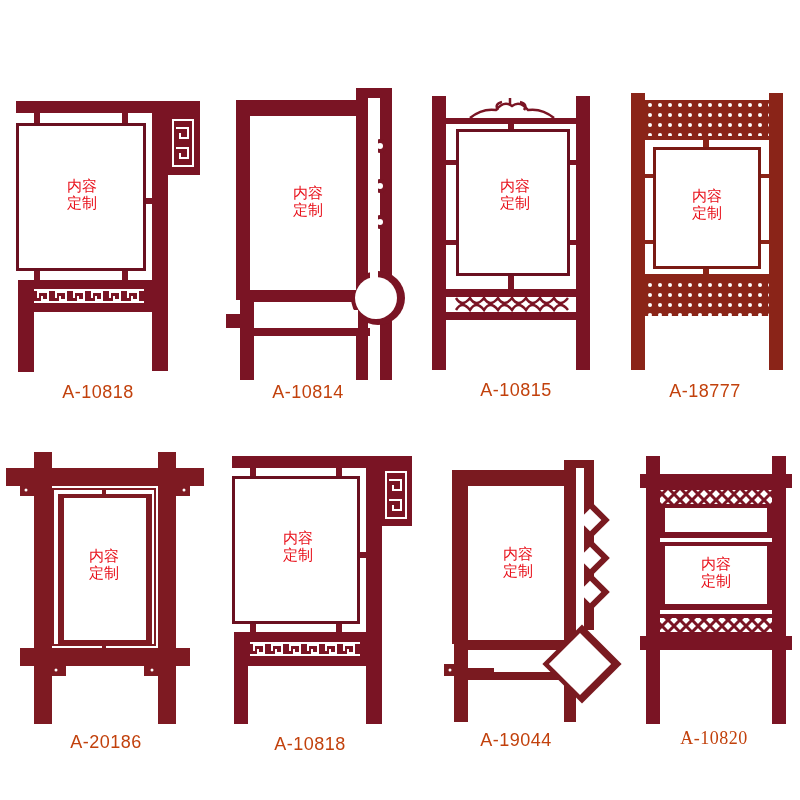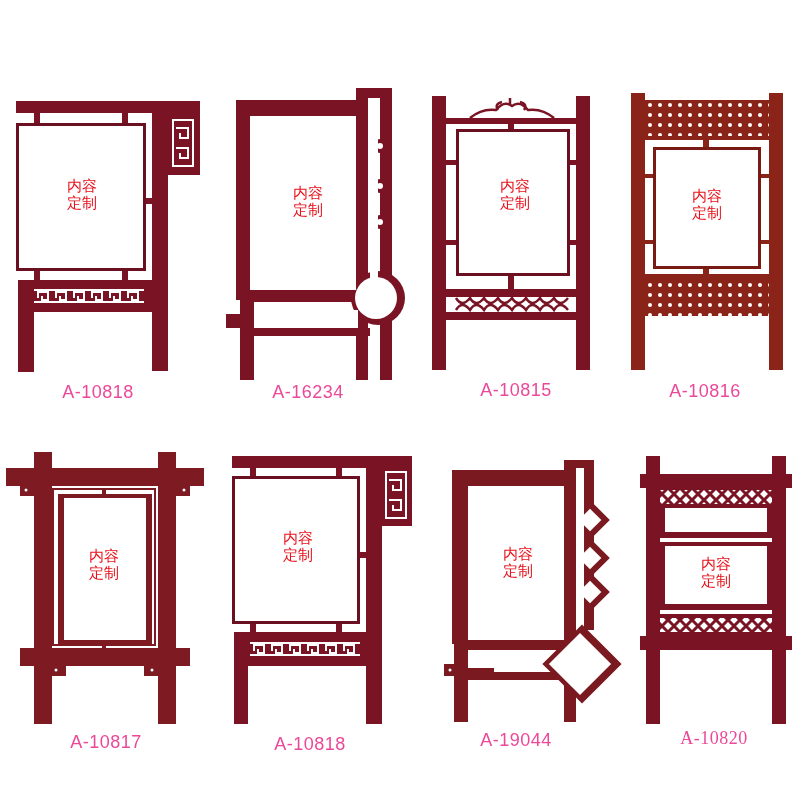--- a/index.html
+++ b/index.html
@@ -1,19 +1,19 @@
 <!DOCTYPE html>
 <html><head>
 <meta charset="utf-8">
 <style>
   html, body { margin: 0; padding: 0; background: #ffffff; }
   body { width: 800px; height: 800px; position: relative; overflow: hidden; font-family: "Liberation Sans", "DejaVu Sans", sans-serif; }
   .item { position: absolute; }
   .item svg { position: absolute; left: 0; top: 0; overflow: visible; }
-  .model { position: absolute; font-size: 18px; color: #ec4899; letter-spacing: 0.5px; text-align: center; white-space: nowrap; }
+  .model { position: absolute; font-size: 18px; color: #c2410c; letter-spacing: 0.5px; text-align: center; white-space: nowrap; }
   .panel-text { position: absolute; color: #e8101a; font-size: 15px; line-height: 17px; text-align: center; font-family: "DejaVu Sans", sans-serif; }
 </style>
 </head>
 <body>
 
 <div class="item" style="left:0;top:0;width:200px;height:410px;">
   <svg width="200" height="410" viewBox="0 0 200 410">
     <g fill="#7a1424">
 
       <rect x="16" y="101" width="184" height="12"></rect>
@@ -78,21 +78,21 @@
     <circle cx="170" cy="186" r="3" fill="#fff"></circle>
     <circle cx="170" cy="222" r="3" fill="#fff"></circle>
     <circle cx="166" cy="298" r="21" fill="#fff"></circle>
     <rect x="44" y="310" width="104" height="18" fill="#fff"></rect>
     <circle cx="52" cy="310" r="2" fill="#fff"></circle>
   </svg>
   <div class="panel-text" style="left:78px;top:185px;width:40px;">
     <div>内容</div>
     <div>定制</div>
   </div>
-  <div class="model" style="left:48px;top:382px;width:100px;">A-16234</div>
+  <div class="model" style="left:48px;top:382px;width:100px;">A-10814</div>
 </div>
 
 <div class="item" style="left:420px;top:0;width:190px;height:410px;">
   <svg width="190" height="410" viewBox="0 0 190 410">
     <g fill="#7a1424">
       <rect x="12" y="96" width="14" height="274"></rect>
       <rect x="156" y="96" width="14" height="274"></rect>
       <rect x="26" y="118" width="130" height="6"></rect>
       <rect x="26" y="289" width="130" height="8"></rect>
       <rect x="26" y="312" width="130" height="8"></rect>
@@ -142,21 +142,21 @@
       <rect x="30" y="240" width="12" height="4"></rect>
       <rect x="142" y="240" width="12" height="4"></rect>
       <rect x="38" y="147" width="108" height="122" fill="#7a1a14"></rect>
     </g>
     <rect x="41" y="150" width="102" height="116" fill="#fff"></rect>
   </svg>
   <div class="panel-text" style="left:72px;top:188px;width:40px;">
     <div>内容</div>
     <div>定制</div>
   </div>
-  <div class="model" style="left:40px;top:381px;width:100px;">A-10816</div>
+  <div class="model" style="left:40px;top:381px;width:100px;">A-18777</div>
 </div>
 
 <div class="item" style="left:0;top:440px;width:210px;height:320px;">
   <svg width="210" height="320" viewBox="0 0 210 320">
     <g fill="#7e1a22">
       <rect x="34" y="12" width="18" height="272"></rect>
       <rect x="158" y="12" width="18" height="272"></rect>
       <rect x="6" y="28" width="198" height="18"></rect>
       <rect x="20" y="208" width="170" height="18"></rect>
       <rect x="52" y="48" width="104" height="158"></rect>
@@ -172,21 +172,21 @@
     <rect x="102" y="202" width="4" height="8" fill="#7e1a22"></rect>
     <circle cx="26" cy="50" r="1.5" fill="#fff"></circle>
     <circle cx="184" cy="50" r="1.5" fill="#fff"></circle>
     <circle cx="56" cy="230" r="1.5" fill="#fff"></circle>
     <circle cx="152" cy="230" r="1.5" fill="#fff"></circle>
   </svg>
   <div class="panel-text" style="left:84px;top:108px;width:40px;">
     <div>内容</div>
     <div>定制</div>
   </div>
-  <div class="model" style="left:56px;top:292px;width:100px;">A-10817</div>
+  <div class="model" style="left:56px;top:292px;width:100px;">A-20186</div>
 </div>
 
 <div class="item" style="left:220px;top:440px;width:200px;height:320px;">
   <svg width="200" height="320" viewBox="0 0 200 320">
     <g fill="#7a1424">
       <rect x="12" y="16" width="180" height="12"></rect>
       <rect x="146" y="16" width="16" height="268"></rect>
       <rect x="162" y="28" width="30" height="58"></rect>
       <rect x="14" y="192" width="14" height="92"></rect>
       <rect x="14" y="192" width="148" height="34"></rect>

